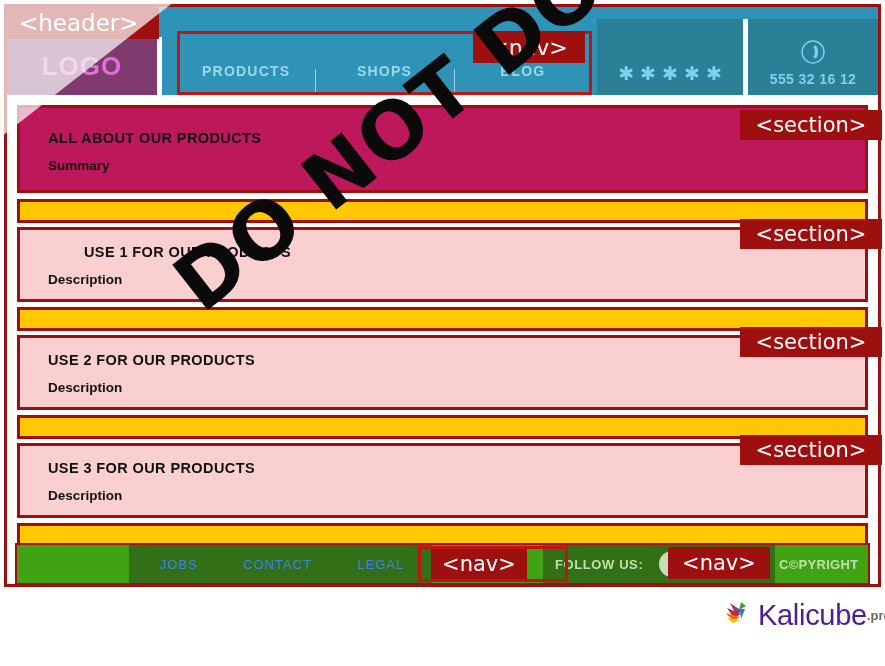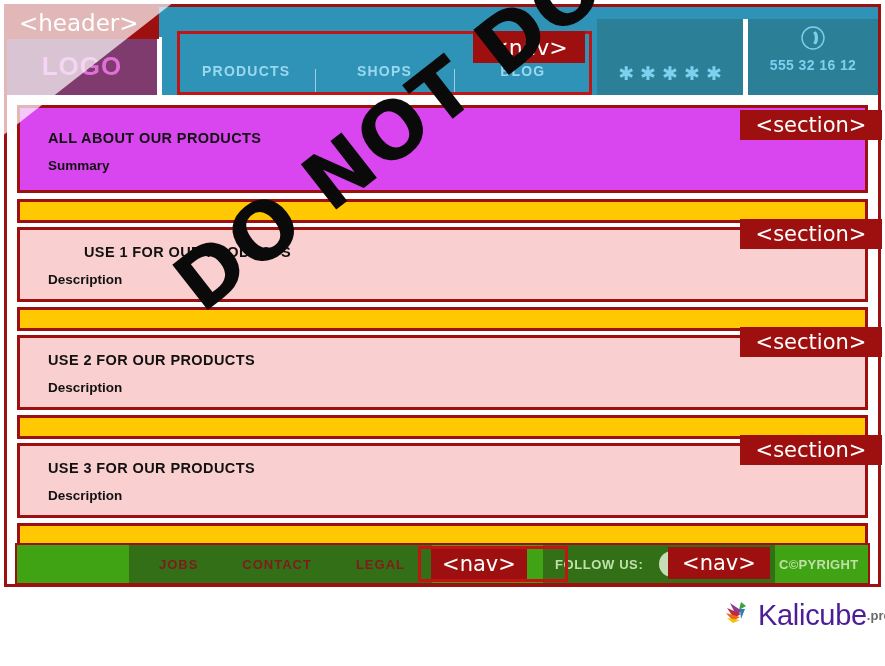--- a/index.html
+++ b/index.html
@@ -55,30 +55,30 @@
   #nav-tag-header{position:absolute;left:466px;top:24px;width:112px;height:32px;}
 
   #stars-cell{
     position:absolute;left:590px;top:12px;width:146px;height:76px;background:#2b7f96;
     display:flex;align-items:flex-end;justify-content:center;padding-bottom:12px;box-sizing:border-box;
   }
   .star{color:#7fd0ef;font-size:19px;margin:0 3px;line-height:1;}
   #cell-divider{position:absolute;left:736px;top:12px;width:5px;height:76px;background:#ffffff;}
   #phone-cell{
     position:absolute;left:741px;top:12px;width:130px;height:76px;background:#2b7f96;
-    display:flex;flex-direction:column;align-items:center;justify-content:flex-end;padding-bottom:22px;box-sizing:border-box;
+    display:flex;flex-direction:column;align-items:center;justify-content:flex-end;padding-bottom:8px;box-sizing:border-box;
   }
   #phone-number{color:#7fd0ef;font-weight:bold;font-size:14px;letter-spacing:.4px;}
 
   
   .section-block{
     position:absolute;left:10px;width:851px;
     border:3px solid #9e1010;box-sizing:border-box;
   }
-  .sec-hero{background:#d946ef;}
+  .sec-hero{background:#be185d;}
   .sec-pink{background:#f9cfcf;}
   .sec-title{
     position:absolute;left:28px;font-weight:bold;font-size:14.5px;color:#111111;letter-spacing:.4px;
   }
   .sec-sub{
     position:absolute;left:28px;font-weight:bold;font-size:13.5px;color:#111111;
   }
   .yellow-bar{
     position:absolute;left:10px;width:851px;height:24px;background:#ffc800;
     border:3px solid #9e1010;box-sizing:border-box;
@@ -93,21 +93,21 @@
   #footer-nav-dark{
     position:absolute;left:122px;top:538px;width:303px;height:38px;background:#336f16;
   }
   #footer-social-dark{
     position:absolute;left:536px;top:538px;width:232px;height:38px;background:#336f16;
   }
   #footer-tag{position:absolute;left:10px;top:538px;width:120px;height:34px;font-size:23px;justify-content:flex-start;padding-left:10px;}
   #footer-nav-items{
     position:absolute;left:130px;top:538px;width:290px;height:38px;display:flex;align-items:center;justify-content:space-around;
   }
-  .footer-link{color:#7f1d1d;font-weight:bold;font-size:13px;letter-spacing:1px;}
+  .footer-link{color:#3b82f6;font-weight:normal;font-size:13px;letter-spacing:1px;}
   #footer-nav-outline{position:absolute;left:411px;top:539px;width:150px;height:36px;border:3px solid #c11414;box-sizing:border-box;}
   #nav-tag-footer{position:absolute;left:424px;top:542px;width:96px;height:30px;font-size:21px;}
   #follow-label{
     position:absolute;left:548px;top:550px;color:#bfe0a8;font-weight:bold;font-size:13px;letter-spacing:.6px;
   }
   #social-icons{position:absolute;left:652px;top:538px;width:110px;height:38px;display:flex;align-items:center;justify-content:space-between;}
   .social-dot{width:26px;height:26px;border-radius:50%;background:#c6ddb5;}
   #nav-tag-social{position:absolute;left:661px;top:540px;width:102px;height:32px;font-size:21px;}
   #copyright{
     position:absolute;left:772px;top:550px;color:#bfe0a8;font-weight:bold;font-size:13px;letter-spacing:.3px;

